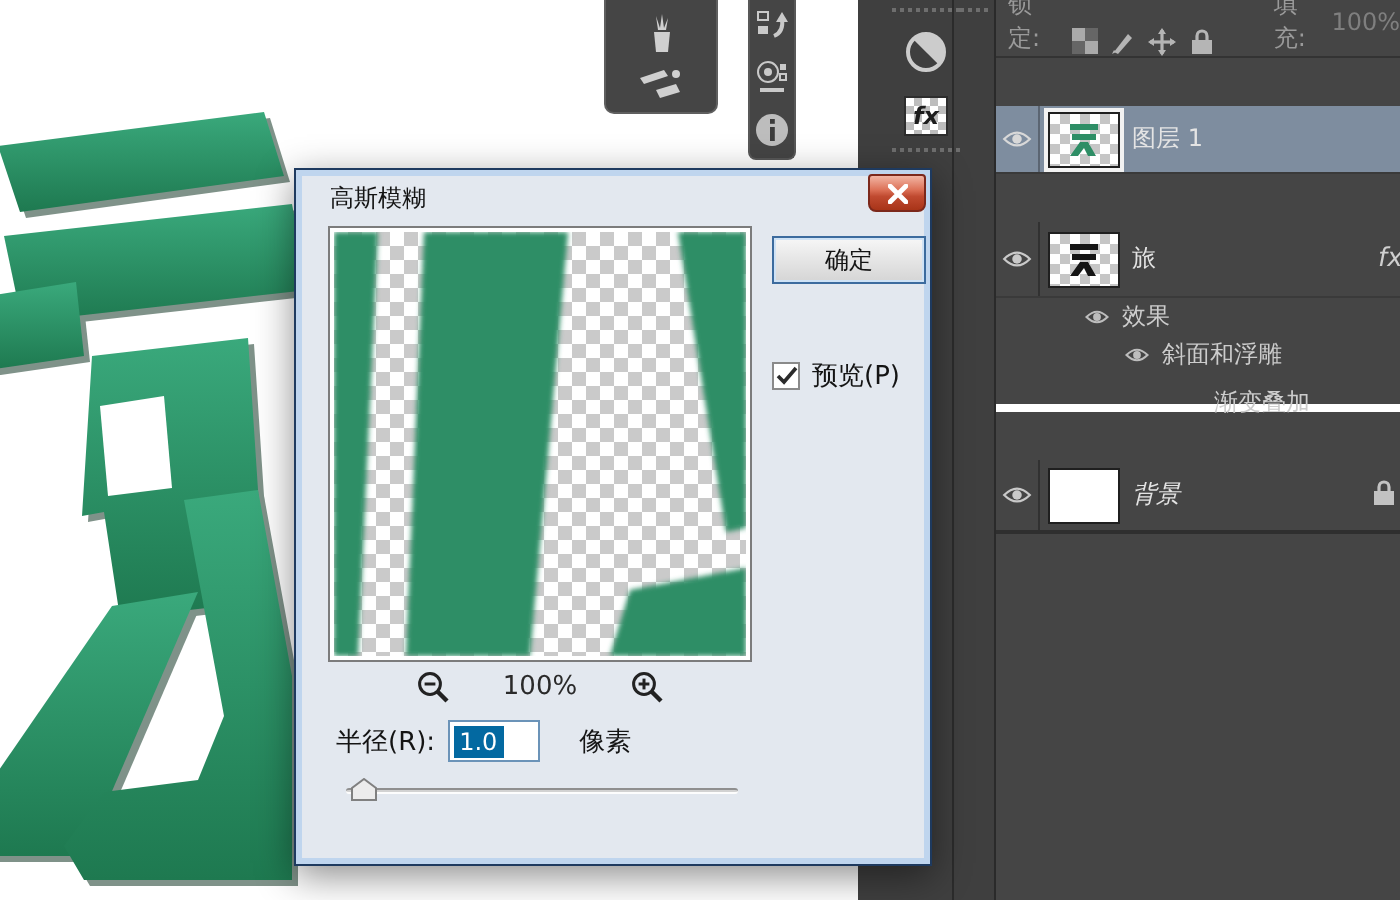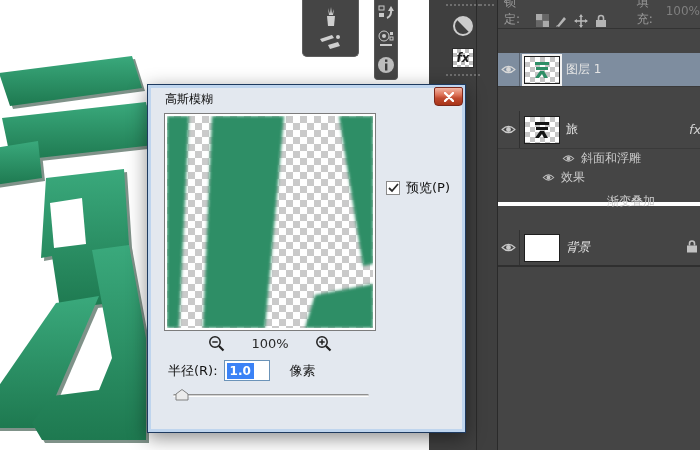--- a/index.html
+++ b/index.html
@@ -61,21 +61,21 @@
   .preview-box{position:absolute;left:16px;top:28px;width:212px;height:218px;border:1px solid #7c7c7c;
     background:#fff;padding:2px;}
   .preview-inner{width:100%;height:100%;background:repeating-conic-gradient(#cacaca 0% 25%,#ffffff 0% 50%);
     background-size:14px 14px;position:relative;overflow:hidden;}
   .zoom-row{position:absolute;left:16px;top:250px;width:212px;display:flex;align-items:center;justify-content:center;gap:26px;}
   .zoom-level{font-size:13px;color:#2a2a2a;}
   .mag-btn{width:17px;height:17px;display:flex;align-items:center;justify-content:center;cursor:pointer;}
   .radius-row{position:absolute;left:20px;top:275px;display:flex;align-items:center;font-size:13px;color:#141414;}
   .radius-input{width:46px;height:21px;margin-left:6px;border:1px solid #6b93b8;background:#fff;
     display:flex;align-items:center;padding-left:2px;}
-  .radius-sel{background:#3b82f6;color:#fff;font-size:12px;padding:1px 3px;font-weight:bold;}
+  .radius-sel{background:#0369a1;color:#fff;font-size:12px;padding:1px 3px;}
   .radius-unit{margin-left:20px;}
   .slider-track{position:absolute;left:25px;top:309px;width:196px;height:3px;background:#d2d2d2;
     border-top:1px solid #8f8f8f;border-bottom:1px solid #fdfdfd;border-radius:2px;}
   .slider-thumb{position:absolute;left:27px;top:304px;cursor:pointer;}
   .dlg-btn{position:absolute;left:238px;width:77px;font-size:12px;color:#141414;text-align:center;
     background:linear-gradient(#f7f7f7,#e7e7e7 45%,#d5d5d5);cursor:pointer;display:flex;align-items:center;justify-content:center;}
   .btn-ok{top:33px;height:24px;border:1px solid #3c6b9e;box-shadow:inset 0 0 0 1px #cfe2f5;}
   .btn-cancel{top:62px;height:23px;border:1px solid #8d8d8d;box-shadow:inset 0 0 0 1px #f4f4f4;}
   .chk-row{position:absolute;left:238px;top:94px;display:flex;align-items:center;gap:6px;font-size:13px;color:#141414;}
   .chk-box{width:14px;height:14px;background:#fff;border:1px solid #8a8a8a;display:flex;align-items:center;justify-content:center;cursor:pointer;}
@@ -226,33 +226,33 @@
               <rect x="1" y="1" width="14" height="3"></rect>
               <rect x="2" y="6" width="12" height="3"></rect>
               <polygon points="6,10 10,10 14,17 10,17 8,13 5,17 1,17"></polygon>
             </g>
           </svg>
       </span>
       <span class="layer-name">旅</span>
       <span class="fx-badge">fx</span>
     </div>
 
+    <div class="fx-row" style="padding-left:44px;">
+      <svg width="13" height="9" viewBox="0 0 16 12">
+          <path d="M1 6 Q8 -1 15 6 Q8 13 1 6 Z" fill="none" stroke="#bdbdbd" stroke-width="1.4"></path>
+          <circle cx="8" cy="6" r="2.6" fill="#bdbdbd"></circle>
+        </svg>
+      <span>效果</span>
+    </div>
     <div class="fx-row" style="padding-left:64px;">
       <svg width="13" height="9" viewBox="0 0 16 12">
           <path d="M1 6 Q8 -1 15 6 Q8 13 1 6 Z" fill="none" stroke="#bdbdbd" stroke-width="1.4"></path>
           <circle cx="8" cy="6" r="2.6" fill="#bdbdbd"></circle>
         </svg>
       <span>斜面和浮雕</span>
-    </div>
-    <div class="fx-row" style="padding-left:44px;">
-      <svg width="13" height="9" viewBox="0 0 16 12">
-          <path d="M1 6 Q8 -1 15 6 Q8 13 1 6 Z" fill="none" stroke="#bdbdbd" stroke-width="1.4"></path>
-          <circle cx="8" cy="6" r="2.6" fill="#bdbdbd"></circle>
-        </svg>
-      <span>效果</span>
     </div>
     <div class="fx-row" style="padding-left:64px;border-bottom:4px solid #ffffff;flex-direction:column;">
       <svg width="13" height="9" viewBox="0 0 16 12">
           <path d="M1 6 Q8 -1 15 6 Q8 13 1 6 Z" fill="none" stroke="#bdbdbd" stroke-width="1.4"></path>
           <circle cx="8" cy="6" r="2.6" fill="#bdbdbd"></circle>
         </svg>
       <span>渐变叠加</span>
     </div>
 
     <div class="layer-row" style="height:36px;border-bottom:1px solid #2f2f2f;">
@@ -326,20 +326,23 @@
         <span class="radius-sel">1.0</span>
       </span>
       <span class="radius-unit">像素</span>
     </div>
 
     <div class="slider-track"></div>
     <svg class="slider-thumb" width="14" height="12" viewBox="0 0 14 12">
       <polygon points="1,11 1,5 7,0.5 13,5 13,11" fill="#ececec" stroke="#808080" stroke-width="1"></polygon>
     </svg>
 
+    <div class="dlg-btn btn-ok">
+      <span>确定</span>
+    </div>
 
     <div class="chk-row">
       <span class="chk-box">
         <svg width="11" height="10" viewBox="0 0 11 10">
           <path d="M1 5 L4 8 L10 1" fill="none" stroke="#2b2b2b" stroke-width="1.8"></path>
         </svg>
       </span>
       <span>预览(P)</span>
     </div>
   </div>

